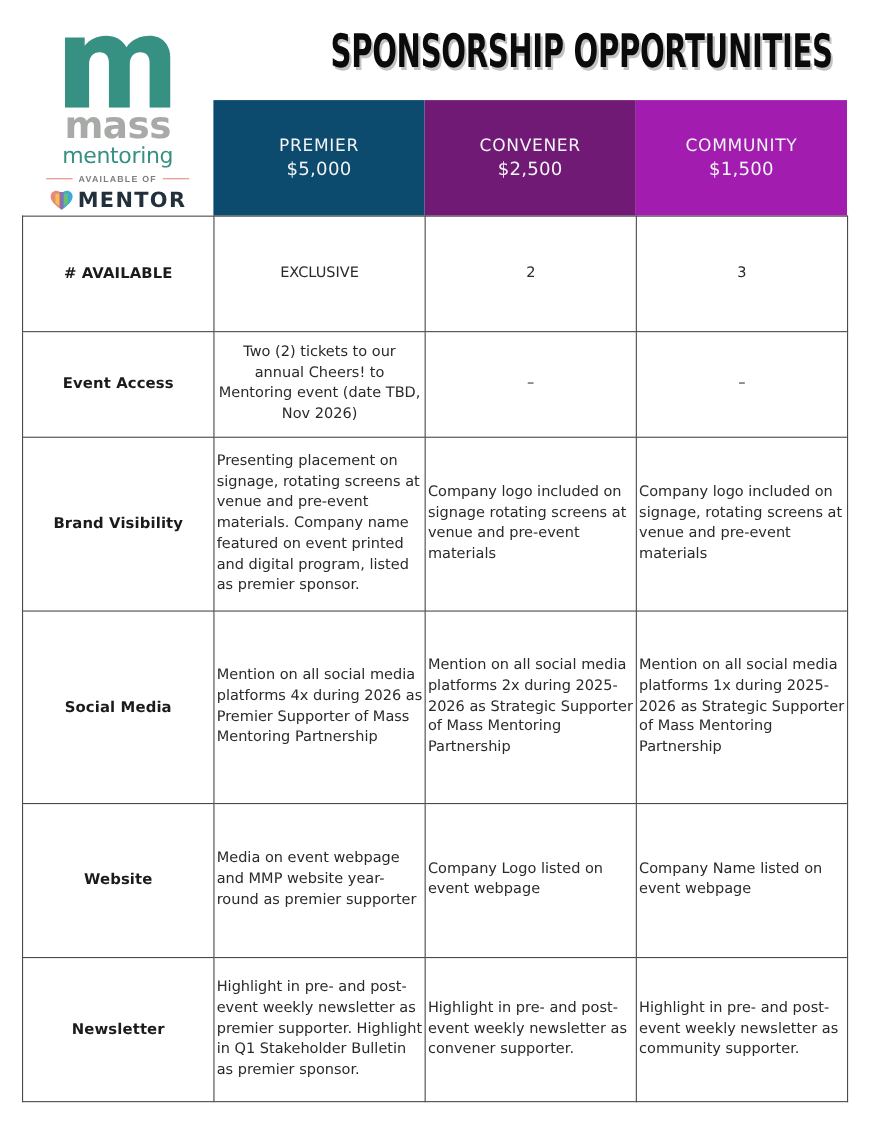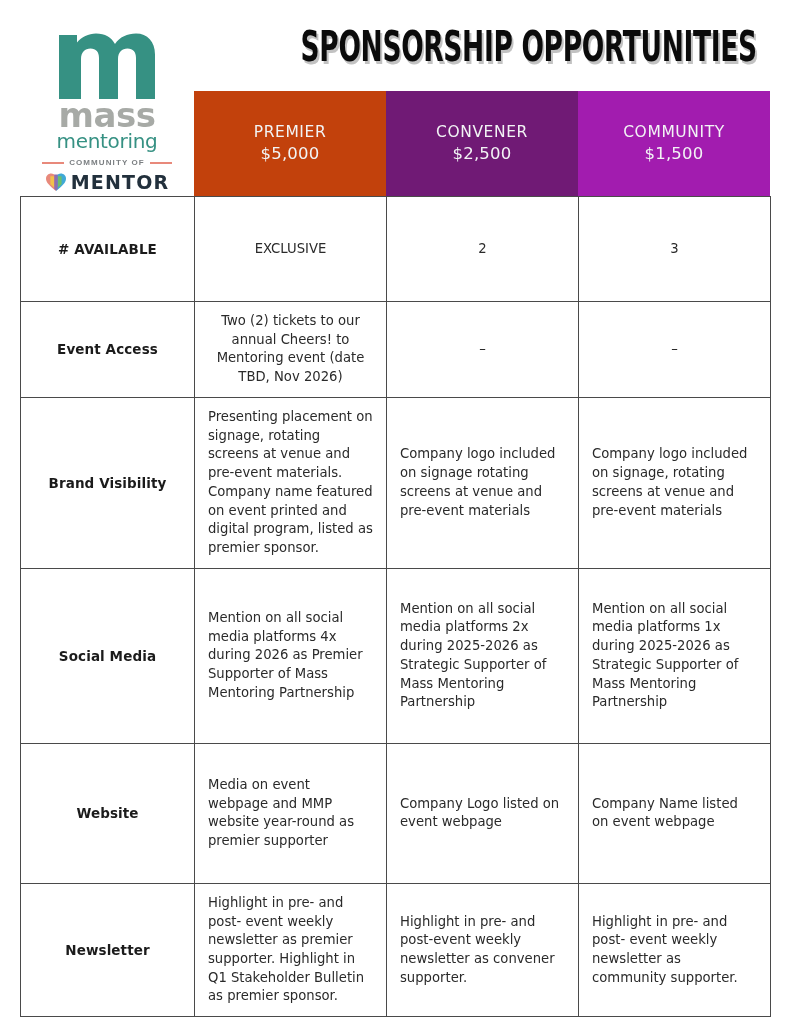--- a/index.html
+++ b/index.html
@@ -35,21 +35,21 @@
   
   .logo {
     position: absolute;
     left: 20px;
     top: 22px;
     width: 174px;
     height: 172px;
     display: flex;
     flex-direction: column;
     align-items: center;
-    justify-content: center;
+    justify-content: flex-start;
   }
   .logo-mark {
     display: block;
     margin-top: 4px;
   }
   .logo-word-mass {
     font-family: "DejaVu Sans", sans-serif;
     font-weight: bold;
     font-size: 34px;
     letter-spacing: -0.5px;
@@ -155,21 +155,21 @@
     position: absolute;
     left: 20px;
     top: 196px;
     width: 750px;
     border-collapse: collapse;
     table-layout: fixed;
   }
   .grid td {
     border: 1.6px solid #4a4a4a;
     vertical-align: middle;
-    padding: 10px 13px;
+    padding: 10px 2px;
     box-sizing: border-box;
     background: #ffffff;
   }
   .grid col.c-label { width: 174px; }
   .grid col.c-tier  { width: 192px; }
 
   td.row-label {
     text-align: center;
     font-family: "DejaVu Sans", sans-serif;
     font-weight: bold;
@@ -209,42 +209,42 @@
 
     <div class="logo">
       <svg class="logo-mark" width="96" height="72" viewBox="0 0 96 72" aria-hidden="true">
         <path fill="#369183" d="M0 8 h18 v7.5 C22.5 10 29.5 6.5 37 6.5 c9 0 15.5 4 19 10.5 C60.5 10 68.5 6.5 77 6.5 C88.5 6.5 96 14.5 96 27.5 V72 H77 V31 c0-6-3-9.5-8.5-9.5 S59 25.5 59 32 V72 H40 V31 c0-6-3-9.5-8.5-9.5 S22 25.5 22 32 V72 H0 Z"></path>
       </svg>
       <div class="logo-word-mass">mass</div>
       <div class="logo-word-mentoring">mentoring</div>
 
       <div class="affiliate-row">
         <span class="affiliate-rule"></span>
-        <span class="affiliate-text">COMMUNITY OF</span>
+        <span class="affiliate-text">AVAILABLE OF</span>
         <span class="affiliate-rule"></span>
       </div>
 
       <div class="mentor-row">
         <svg width="22" height="20" viewBox="0 0 22 20" aria-hidden="true">
           <g>
             <path fill="#e8897b" d="M11 19 C4 13.5 1 10.5 1 6.6 C1 3.5 3.3 1.4 6.2 1.4 C8 1.4 9.7 2.3 11 3.9 Z"></path>
             <path fill="#3fa9d6" d="M11 19 C18 13.5 21 10.5 21 6.6 C21 3.5 18.7 1.4 15.8 1.4 C14 1.4 12.3 2.3 11 3.9 Z"></path>
             <path fill="#f2c14a" d="M5.4 4.2 h3.6 v11.3 l-3.6-3.2 Z"></path>
             <path fill="#6dbf6b" d="M13 4.2 h3.6 v8.1 l-3.6 3.2 Z"></path>
             <path fill="#8e6fae" d="M9.3 2.6 h3.4 v14.3 l-1.7 1.5 -1.7-1.5 Z"></path>
           </g>
         </svg>
         <span class="mentor-text">MENTOR</span>
       </div>
     </div>
 
     <div class="title">SPONSORSHIP OPPORTUNITIES</div>
 
     <div class="col-headers">
-      <div class="col-header" style="background: #c2410c;">
+      <div class="col-header" style="background: #0c4a6e;">
         <span class="tier-name">PREMIER</span>
         <span class="tier-price">$5,000</span>
       </div>
       <div class="col-header" style="background: #701a75;">
         <span class="tier-name">CONVENER</span>
         <span class="tier-price">$2,500</span>
       </div>
       <div class="col-header" style="background: #a21caf;">
         <span class="tier-name">COMMUNITY</span>
         <span class="tier-price">$1,500</span>

